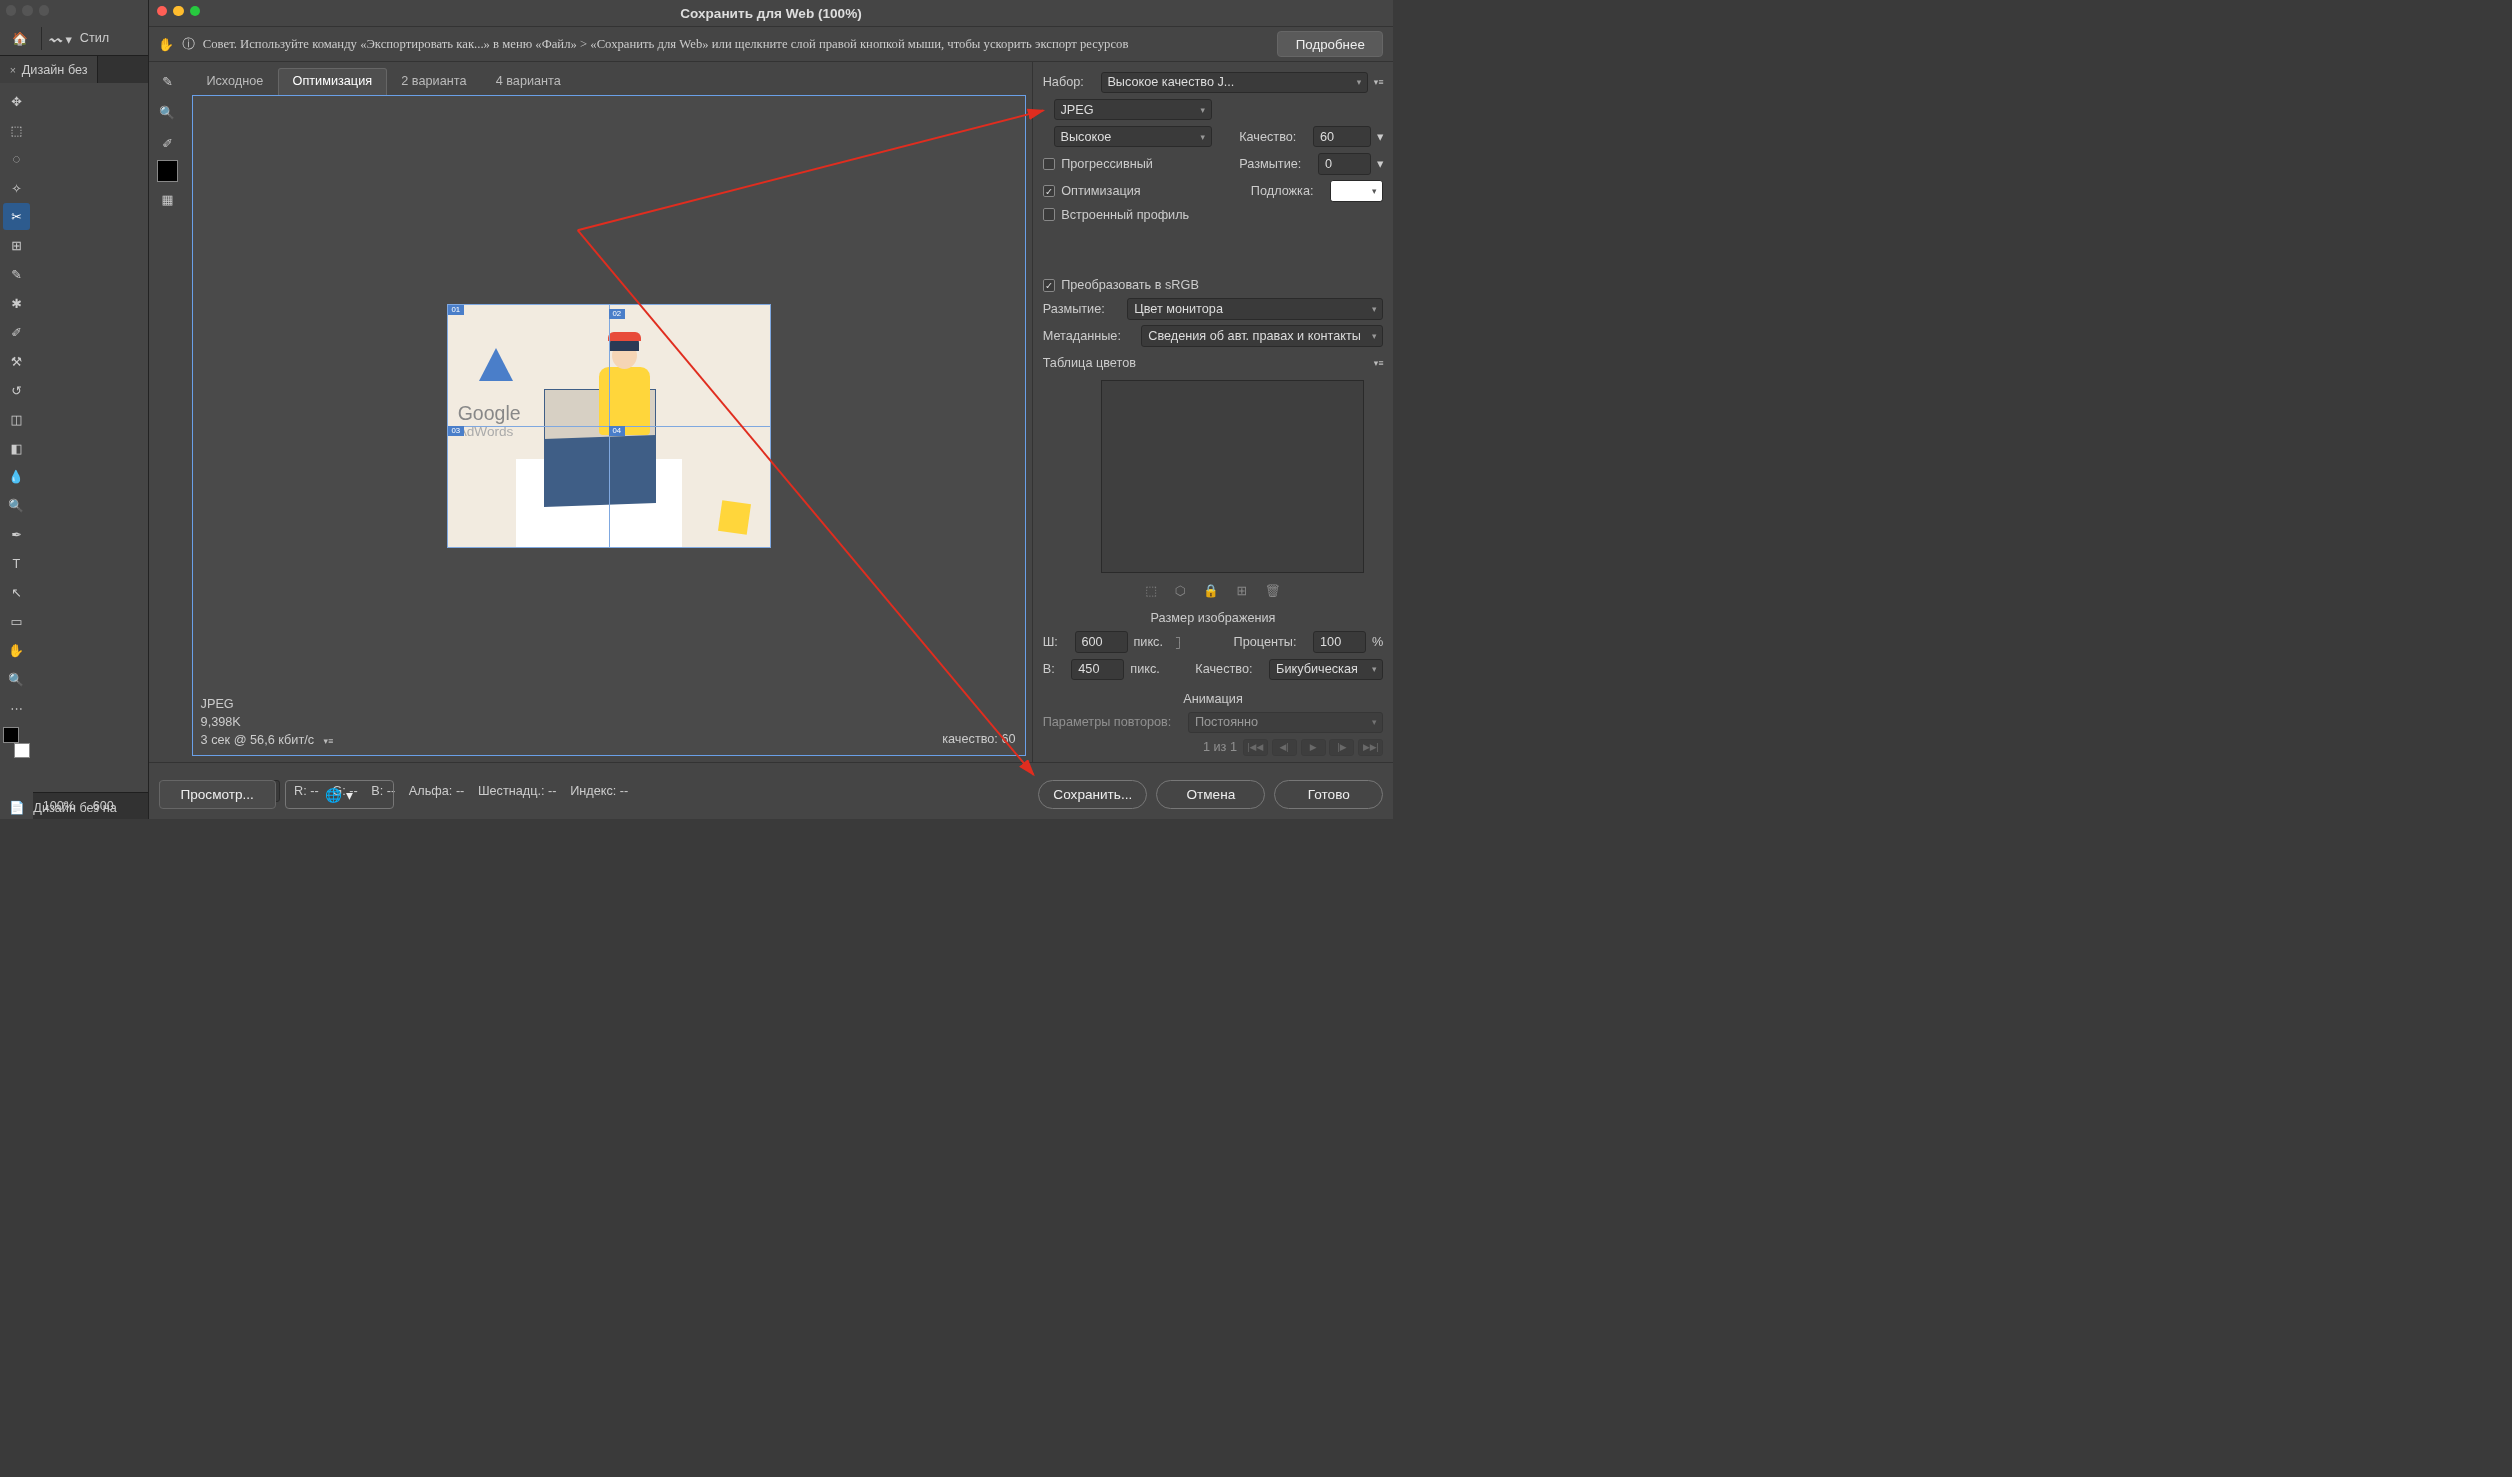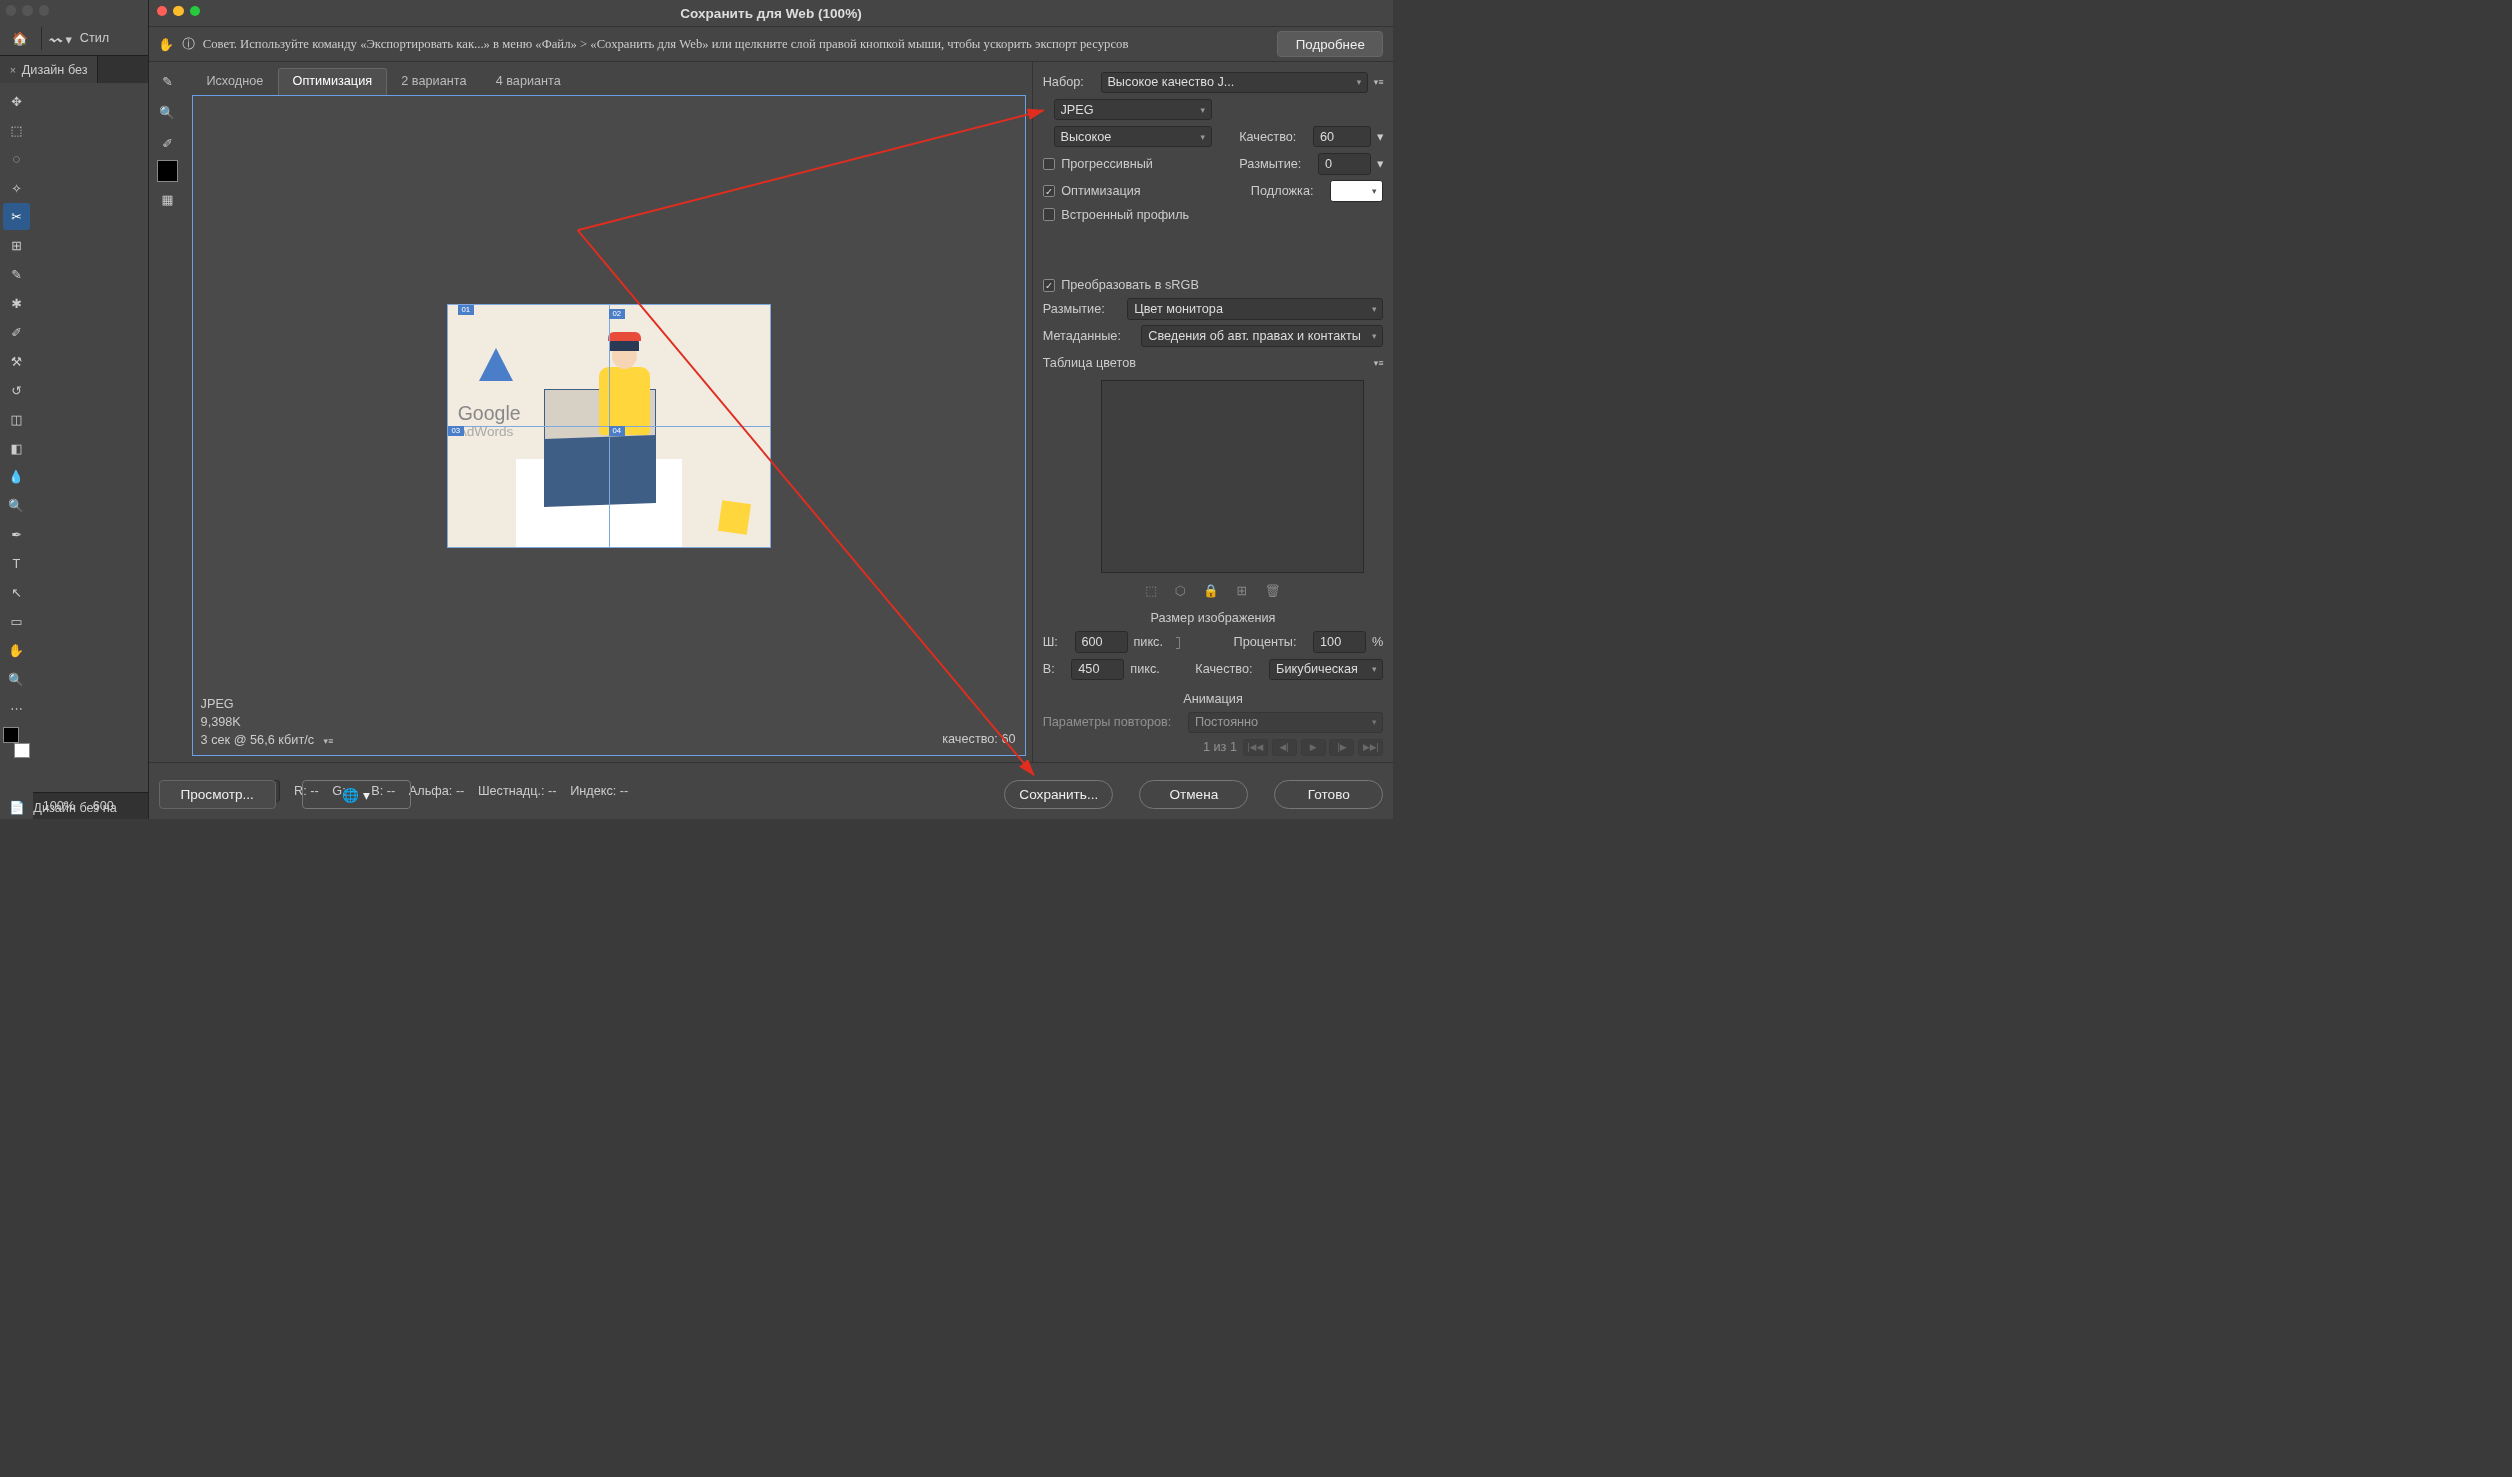--- a/index.html
+++ b/index.html
@@ -197,21 +197,21 @@
             <div class="desk"></div>
             <div class="screen"></div>
             <div class="bglaptop"></div>
             <div class="person-body"></div>
             <div class="person-head"></div>
             <div class="person-hair"></div>
             <div class="cap"></div>
             <div class="blob"></div>
             <div class="divh"></div>
               <div class="divv"></div>
-            <div class="slice" style="left:10px;top:0">01</div>
+            <div class="slice" style="left:0;top:0">01</div>
             <div class="slice" style="right:50%;top:4px;margin-right:-15.6px">02</div>
             <div class="slice" style="left:0;top:50%">03</div>
             <div class="slice" style="right:50%;top:50%;margin-right:-15.6px">04</div>
           </div>
           <div class="canvas-info">
             <div>JPEG</div>
             <div>9,398K</div>
             <div><span>3 сек @ 56,6 кбит/с</span> <span class="canvas-tribtn menu-tri" style="position:static;margin-left:5.8px;">▾≡</span></div>
           </div>
           <div class="canvas-info2">качество: 60</div>
@@ -371,21 +371,21 @@
       </div>
       <span class="footer-label">R: --</span>
       <span class="footer-label">G: --</span>
       <span class="footer-label">B: --</span>
       <span class="footer-label">Альфа: --</span>
       <span class="footer-label">Шестнадц.: --</span>
       <span class="footer-label">Индекс: --</span>
       <div class="footer-spacer"></div>
     </div>
 
-    <div style="position:absolute;left:9.7px;right:9.7px;bottom:9.7px;display:flex;align-items:center;gap:26px;">
+    <div style="position:absolute;left:9.7px;right:9.7px;bottom:9.7px;display:flex;align-items:center;gap:9px;">
       <div class="big-btn preview-btn">Просмотр...</div>
       <div class="big-btn globe-btn">🌐 ▾</div>
       <div style="flex:1"></div>
       <div class="big-btn">Сохранить...</div>
       <div class="big-btn">Отмена</div>
       <div class="big-btn">Готово</div>
     </div>
 
     <svg class="arrow" width="1247" height="819" viewBox="0 0 1280 840">
       <defs>

